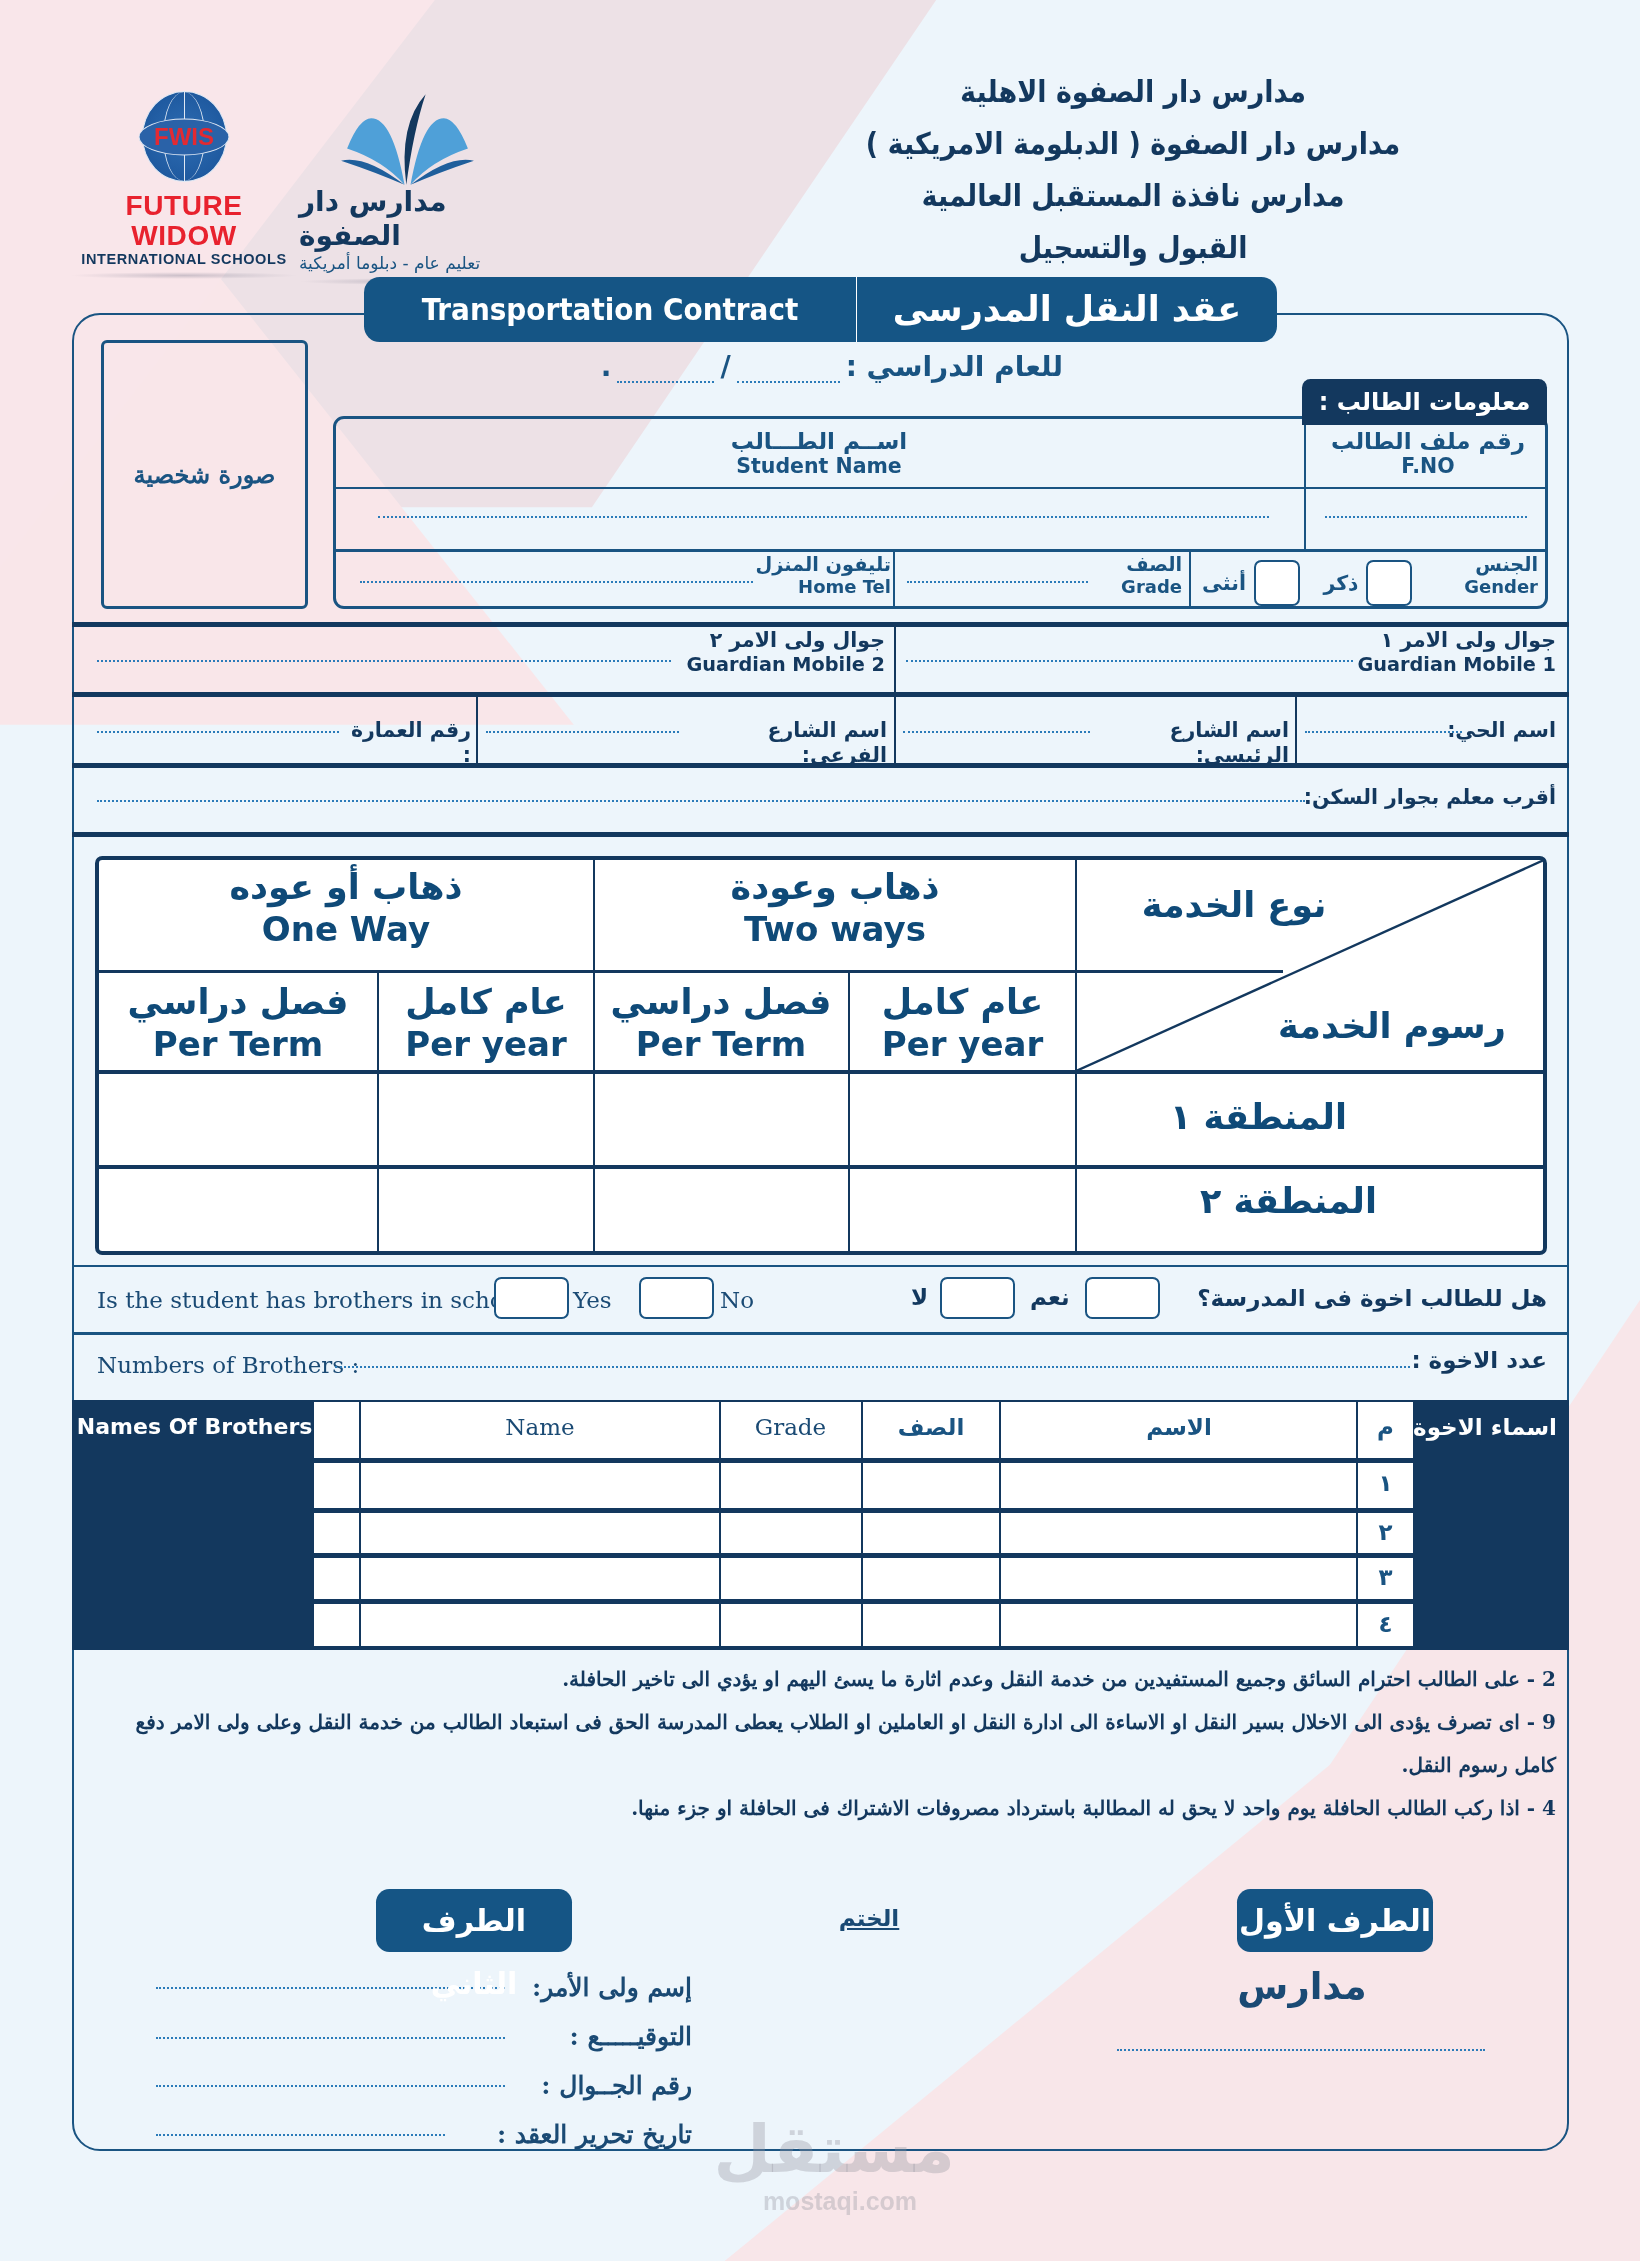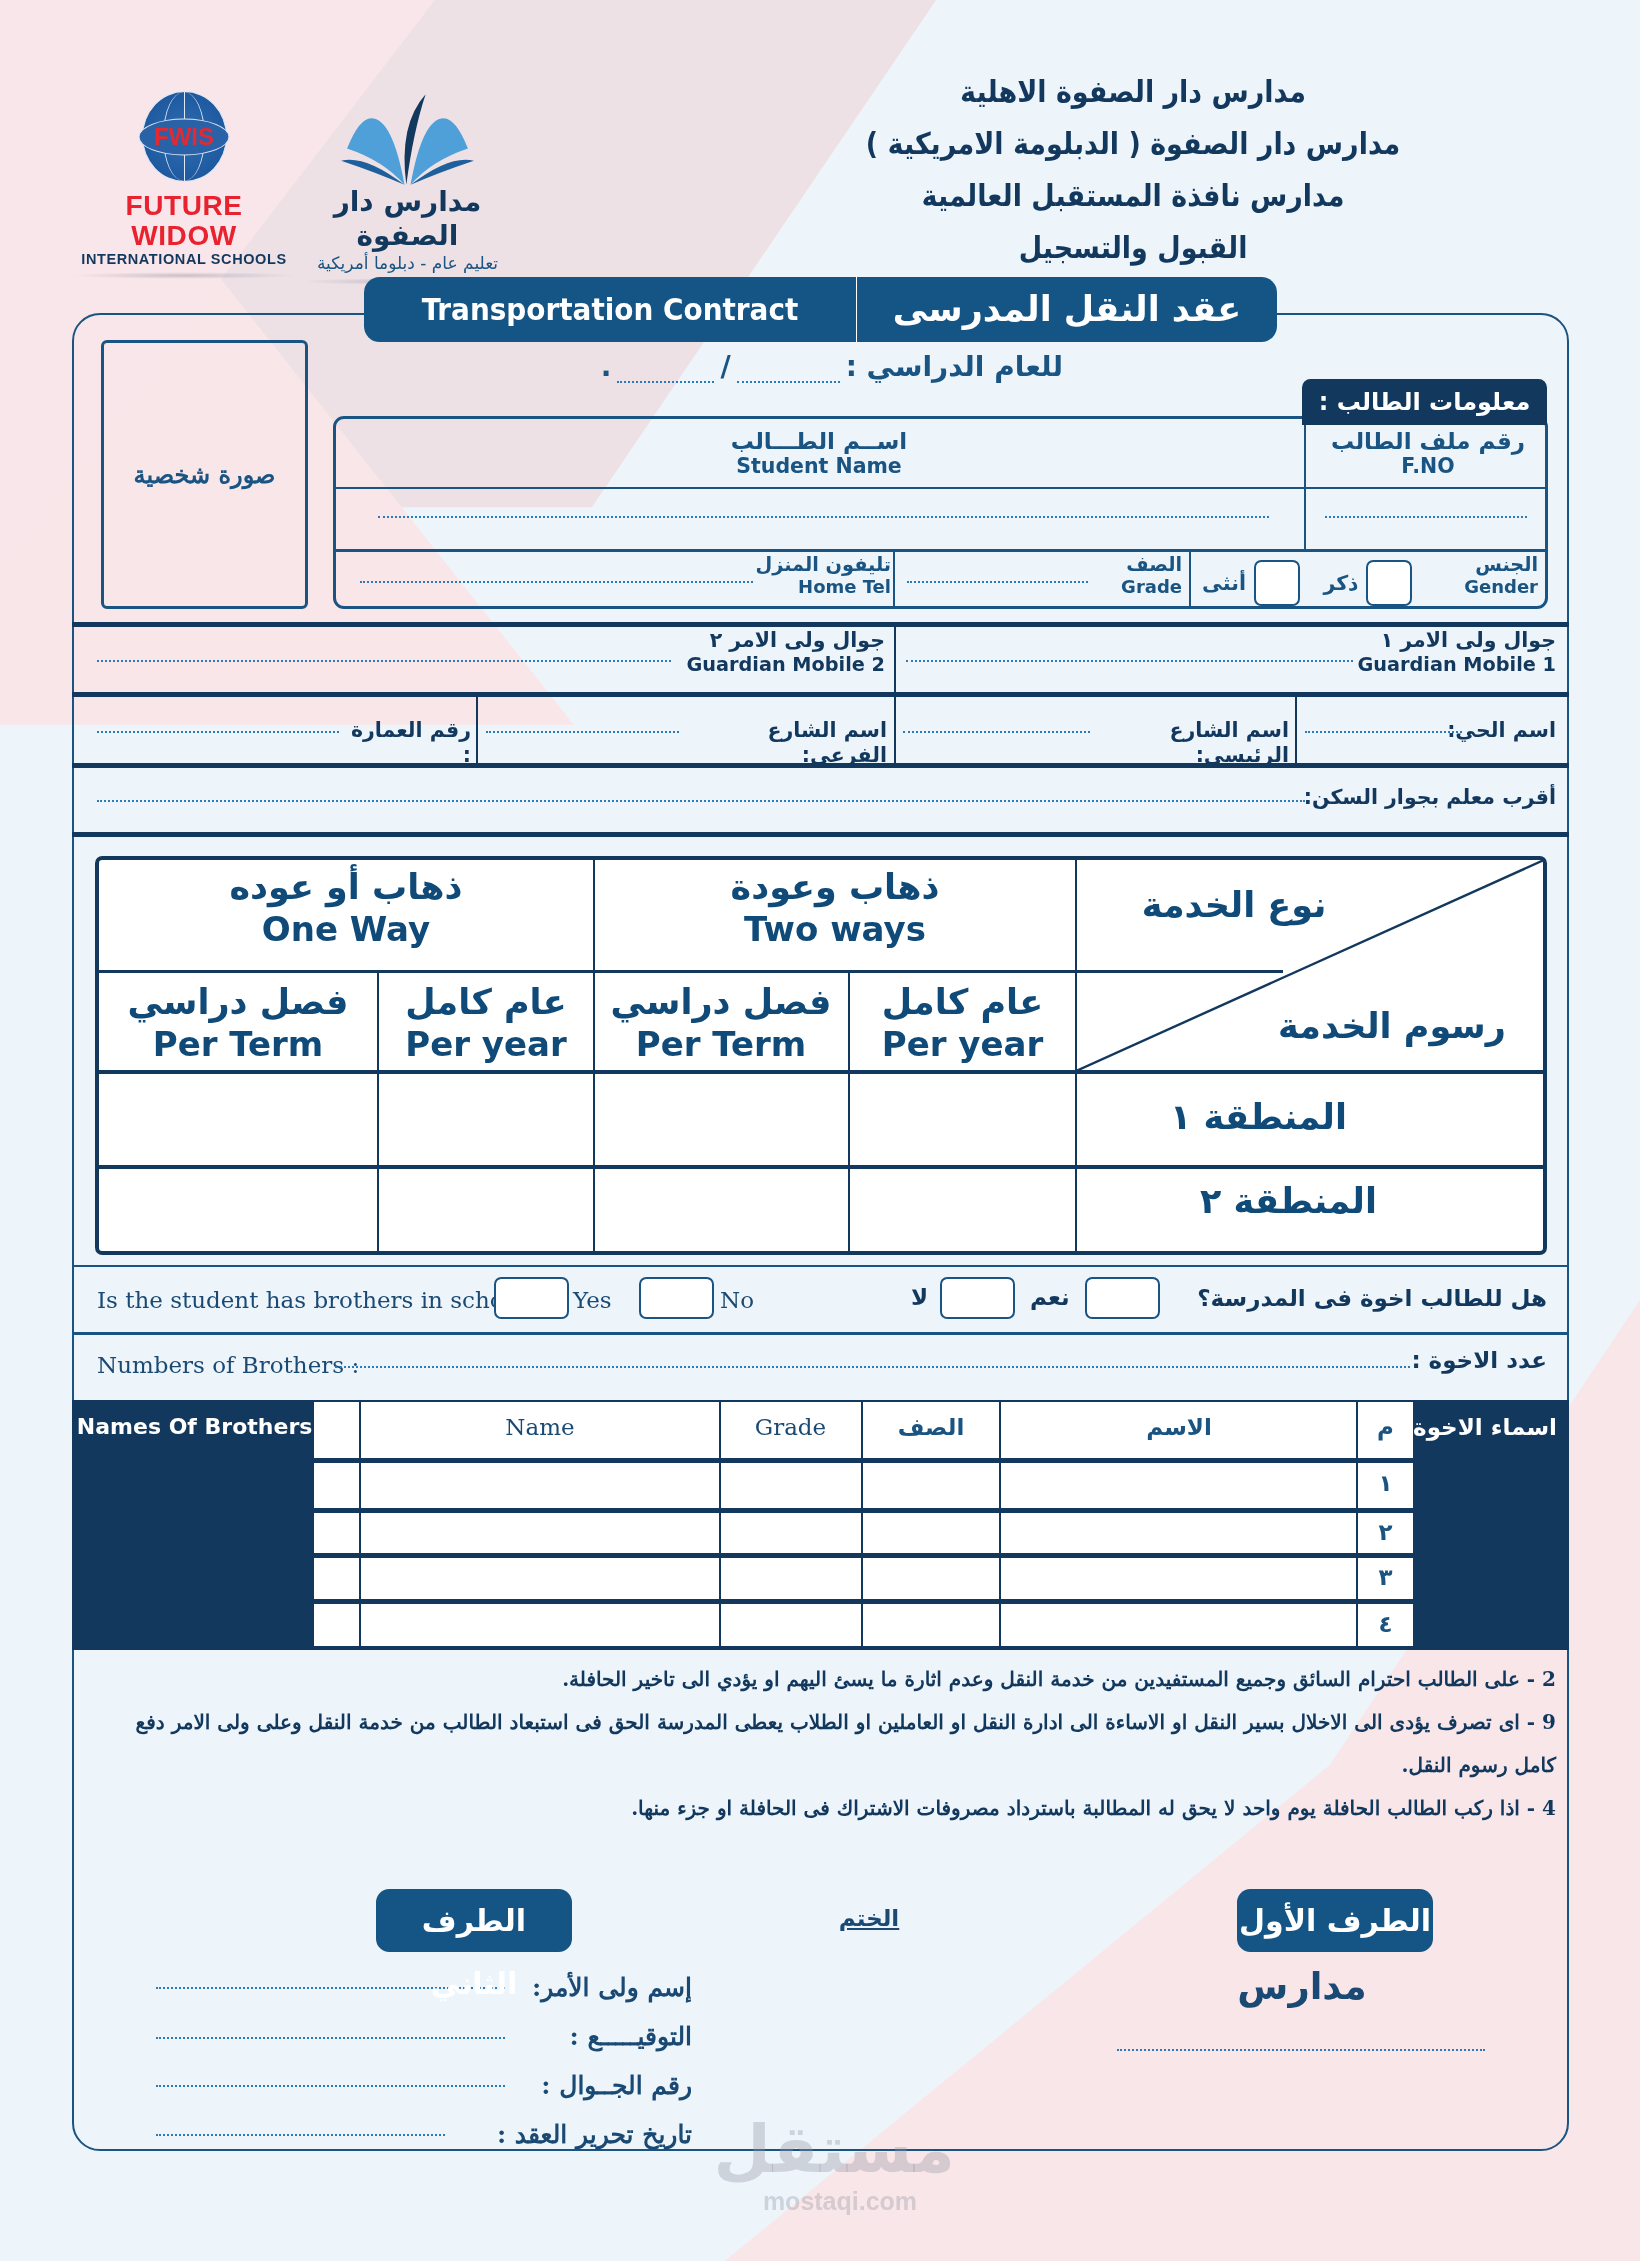--- a/index.html
+++ b/index.html
@@ -22,21 +22,21 @@
   .globe { width: 85px; height: 91px; margin: 0 auto; border-radius: 50%;
     background: radial-gradient(circle at 50% 50%, #2e6db3 0%, #1f5aa0 70%, #174a88 100%);
     position: relative; border: 1.8px solid #dfe8f4; }
   .globe::before { content: ""; position: absolute; left: 50%; top: 0; bottom: 0; width: 1.2px; background: #dfe8f4; }
   .globe::after { content: ""; position: absolute; left: 25%; right: 25%; top: 0; bottom: 0; border-left: 1.2px solid #dfe8f4; border-right: 1.2px solid #dfe8f4; border-radius: 50%; }
   .globe-badge { position: absolute; left: 50%; top: 50%; transform: translate(-50%, -50%); width: 91px; height: 37px; border-radius: 50%; background: #2a62a8; border: 1.8px solid #dfe8f4; color: #e32a32; font-weight: bold; font-size: 24px; line-height: 34px; z-index: 2; font-family: "Liberation Sans", sans-serif; }
   .fwis-name { font-family: "Liberation Sans", sans-serif; font-weight: bold; color: #e8222e; font-size: 28px; line-height: 30px; margin-top: 8.5px; letter-spacing: 0.6px; }
   .fwis-sub { font-family: "Liberation Sans", sans-serif; font-weight: bold; color: #13385e; font-size: 14.5px; line-height: 17px; letter-spacing: 0.6px; }
   .logo-shadow { height: 7.2px; border-radius: 50%; background: radial-gradient(ellipse at center, rgba(120,120,140,0.35) 0%, rgba(120,120,140,0) 70%); margin-top: 4.8px; }
 
-  .logo-safwa { left: 299px; top: 94px; width: 217px; text-align: center; direction: rtl; }
+  .logo-safwa { left: 299px; top: 94px; width: 217px; text-align: left; direction: rtl; }
   .book-icon { width: 145px; height: 91px; margin: 0 auto; position: relative; }
   .safwa-name { font-weight: bold; color: #13385e; font-size: 28px; line-height: 34px; }
   .safwa-sub { color: #1a5482; font-size: 17px; line-height: 20.5px; }
 
   
   .frame { left: 72px; top: 313px; width: 1497px; height: 1838px; border: 2.4px solid #1a5482; border-radius: 28px; z-index: 1; }
   .title-bar { left: 364px; top: 277px; width: 913px; height: 65px; background: #155585; border-radius: 15.7px; z-index: 3; display: flex; direction: ltr; }
   .title-bar .en { width: 493px; color: #fff; font-weight: bold; font-size: 31px; line-height: 65px; text-align: center; font-family: "DejaVu Sans Condensed", "DejaVu Sans", sans-serif; border-right: 1.8px solid #ffffff; }
   .title-bar .ar { flex: 1; color: #fff; font-weight: bold; font-size: 35px; line-height: 65px; text-align: center; direction: rtl; }
 

